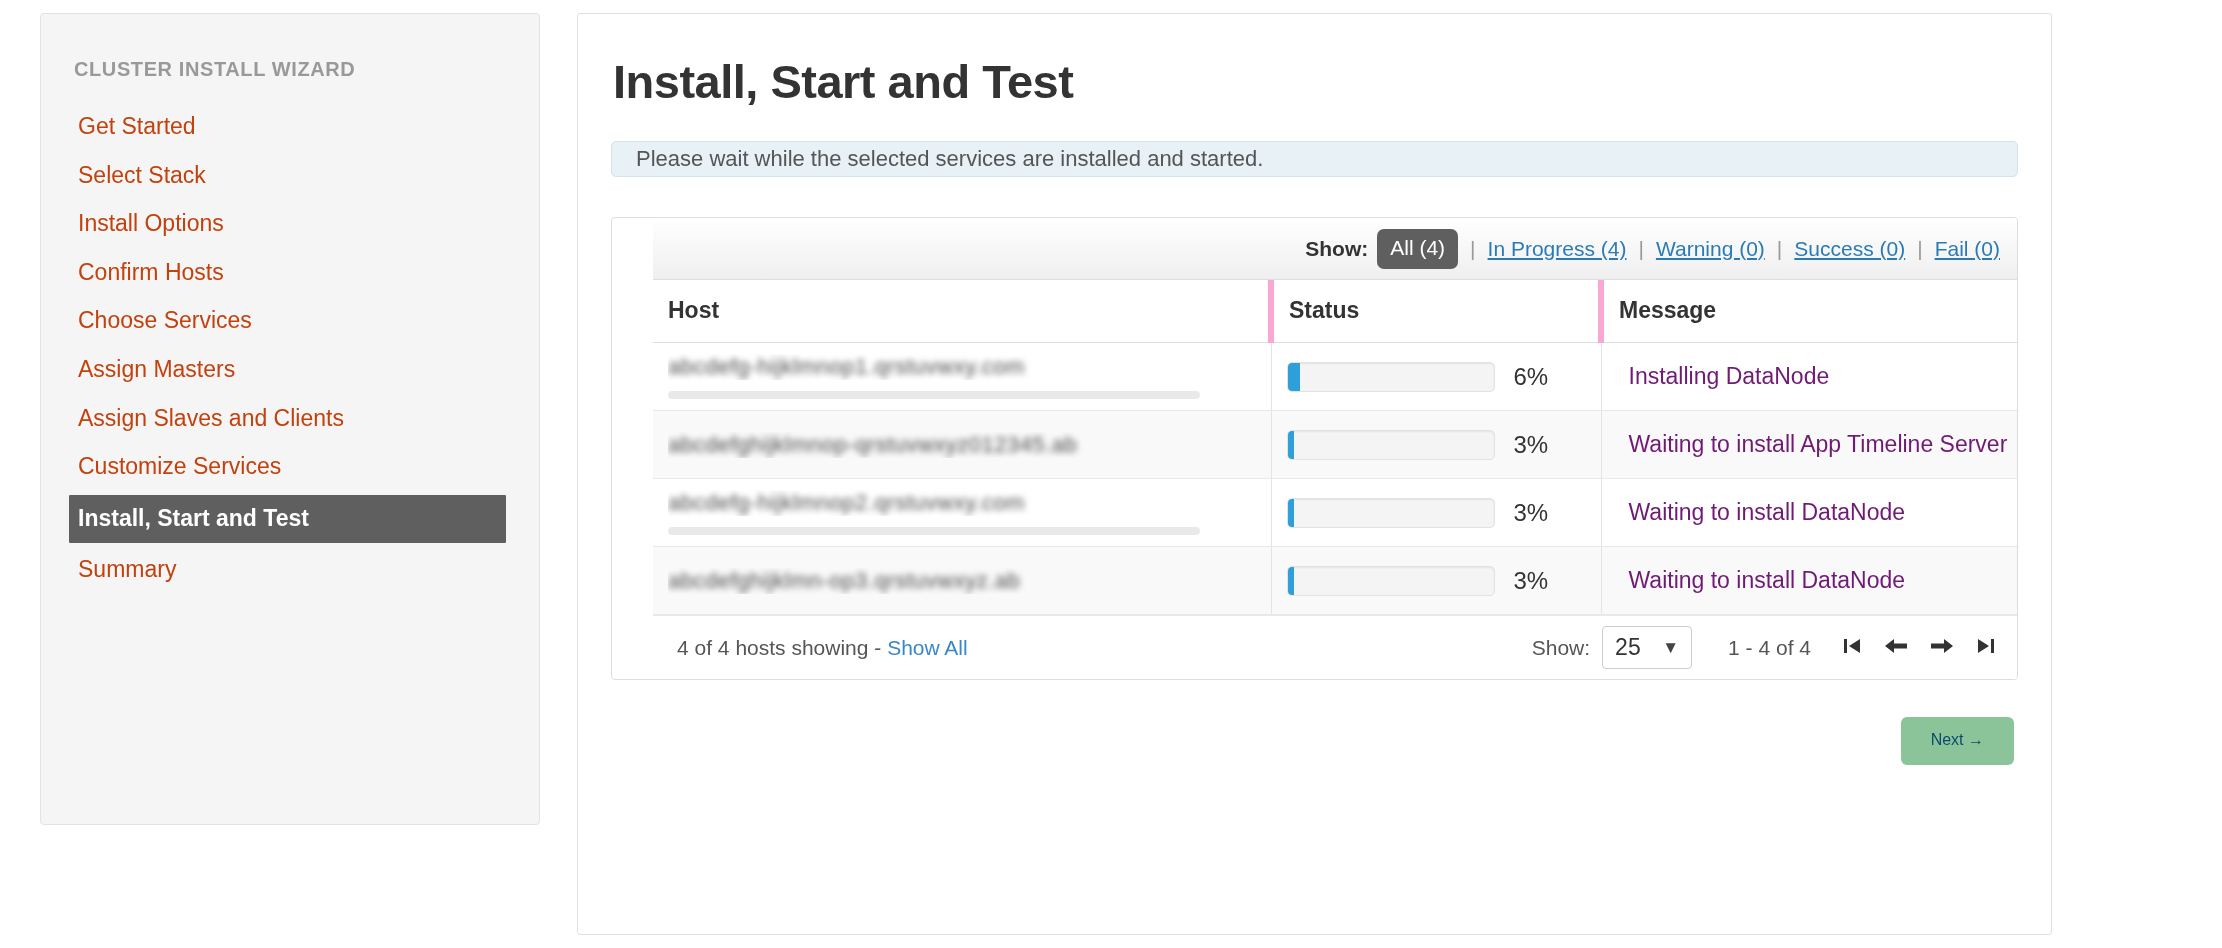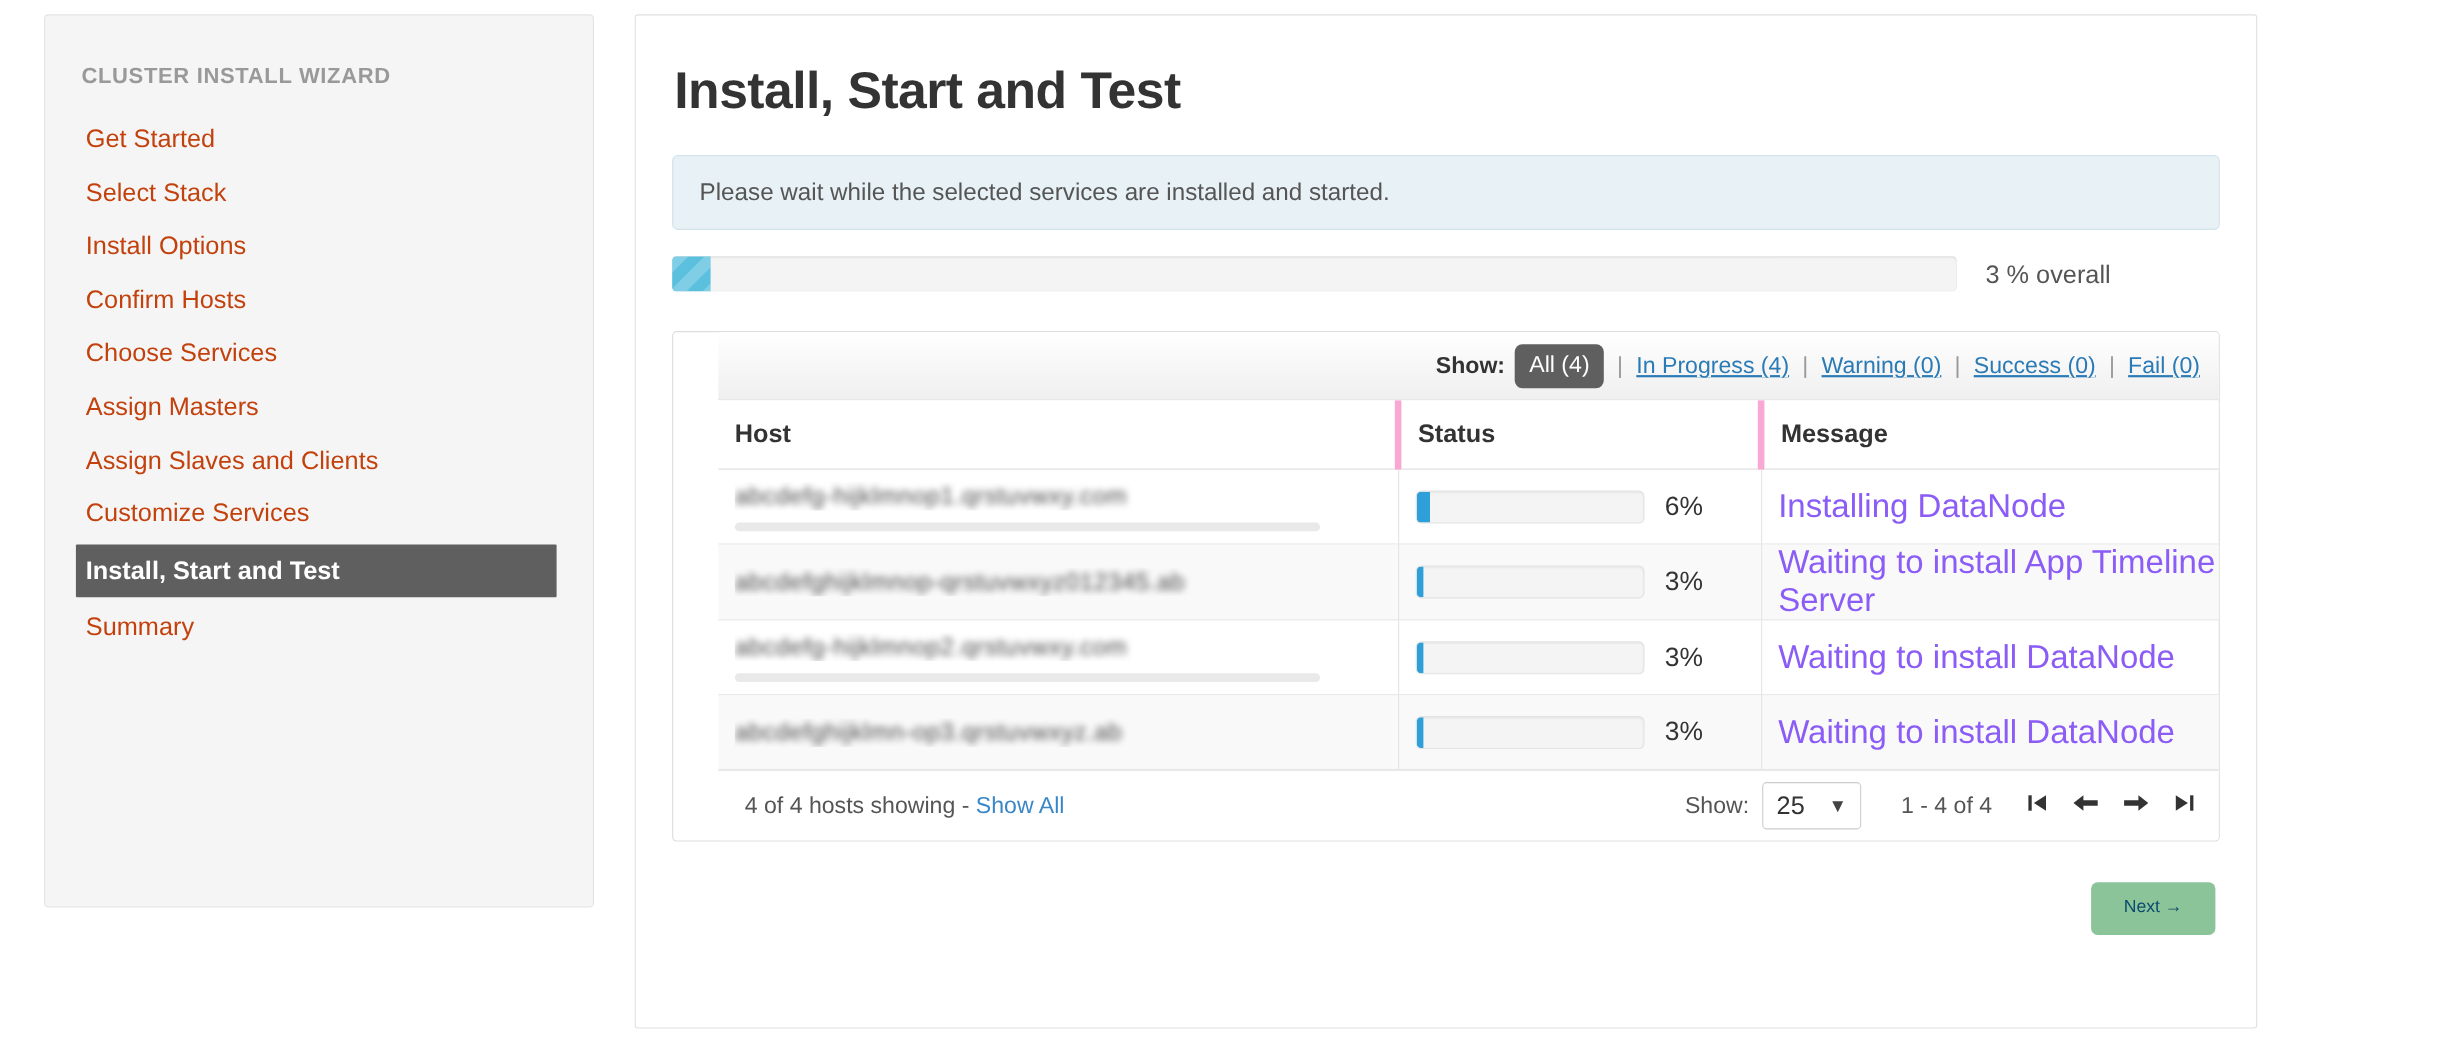--- a/index.html
+++ b/index.html
@@ -68,22 +68,22 @@
     color: #333333;
     margin: 0 0 32px 2px;
     letter-spacing: -0.5px;
   }
   .alert-info {
     background: #e7f1f6;
     border: 1px solid #d3e4ec;
     border-radius: 5px;
     color: #555555;
     font-size: 22px;
-    padding: 20px 24px;
-    margin-bottom: 24px;
+    padding: 4px 24px;
+    margin-bottom: 40px;
   }
 
   
   .overall-row {
     display: flex;
     align-items: center;
     margin-bottom: 36px;
   }
   .overall-bar {
     position: relative;
@@ -233,23 +233,24 @@
   }
   .row-pct {
     font-size: 24px;
     color: #333333;
     margin-left: 19px;
     white-space: nowrap;
   }
   .msg-link {
     display: block;
     padding-left: 15px;
-    font-size: 30px;
-    color: #8b5cf6;
-    cursor: pointer;
+    font-size: 23px;
+    color: #701a75;
+    cursor: pointer;
+    margin-left: 12px;
   }
 
   
   .table-footer {
     display: flex;
     align-items: center;
     justify-content: space-between;
     height: 64px;
     padding: 0 20px 0 24px;
     background: #ffffff;
@@ -346,26 +347,20 @@
       <li class="wizard-item">Summary</li>
     </ul>
   </aside>
 
   <section class="main-panel">
 
     <h1 class="page-title">Install, Start and Test</h1>
 
     <div class="alert-info">Please wait while the selected services are installed and started.</div>
 
-    <div class="overall-row">
-      <div class="overall-bar">
-        <div class="overall-bar-fill" id="overall-fill" style="width: 3%;"></div>
-      </div>
-      <div class="overall-label">3 % overall</div>
-    </div>
 
     <div class="table-box">
 
       <div class="filter-bar">
         <span class="filter-label">Show:</span>
         <span class="filter-active">All (4)</span>
         <span class="filter-sep">|</span>
         <span class="filter-link">In Progress (4)</span>
         <span class="filter-sep">|</span>
         <span class="filter-link">Warning (0)</span>

